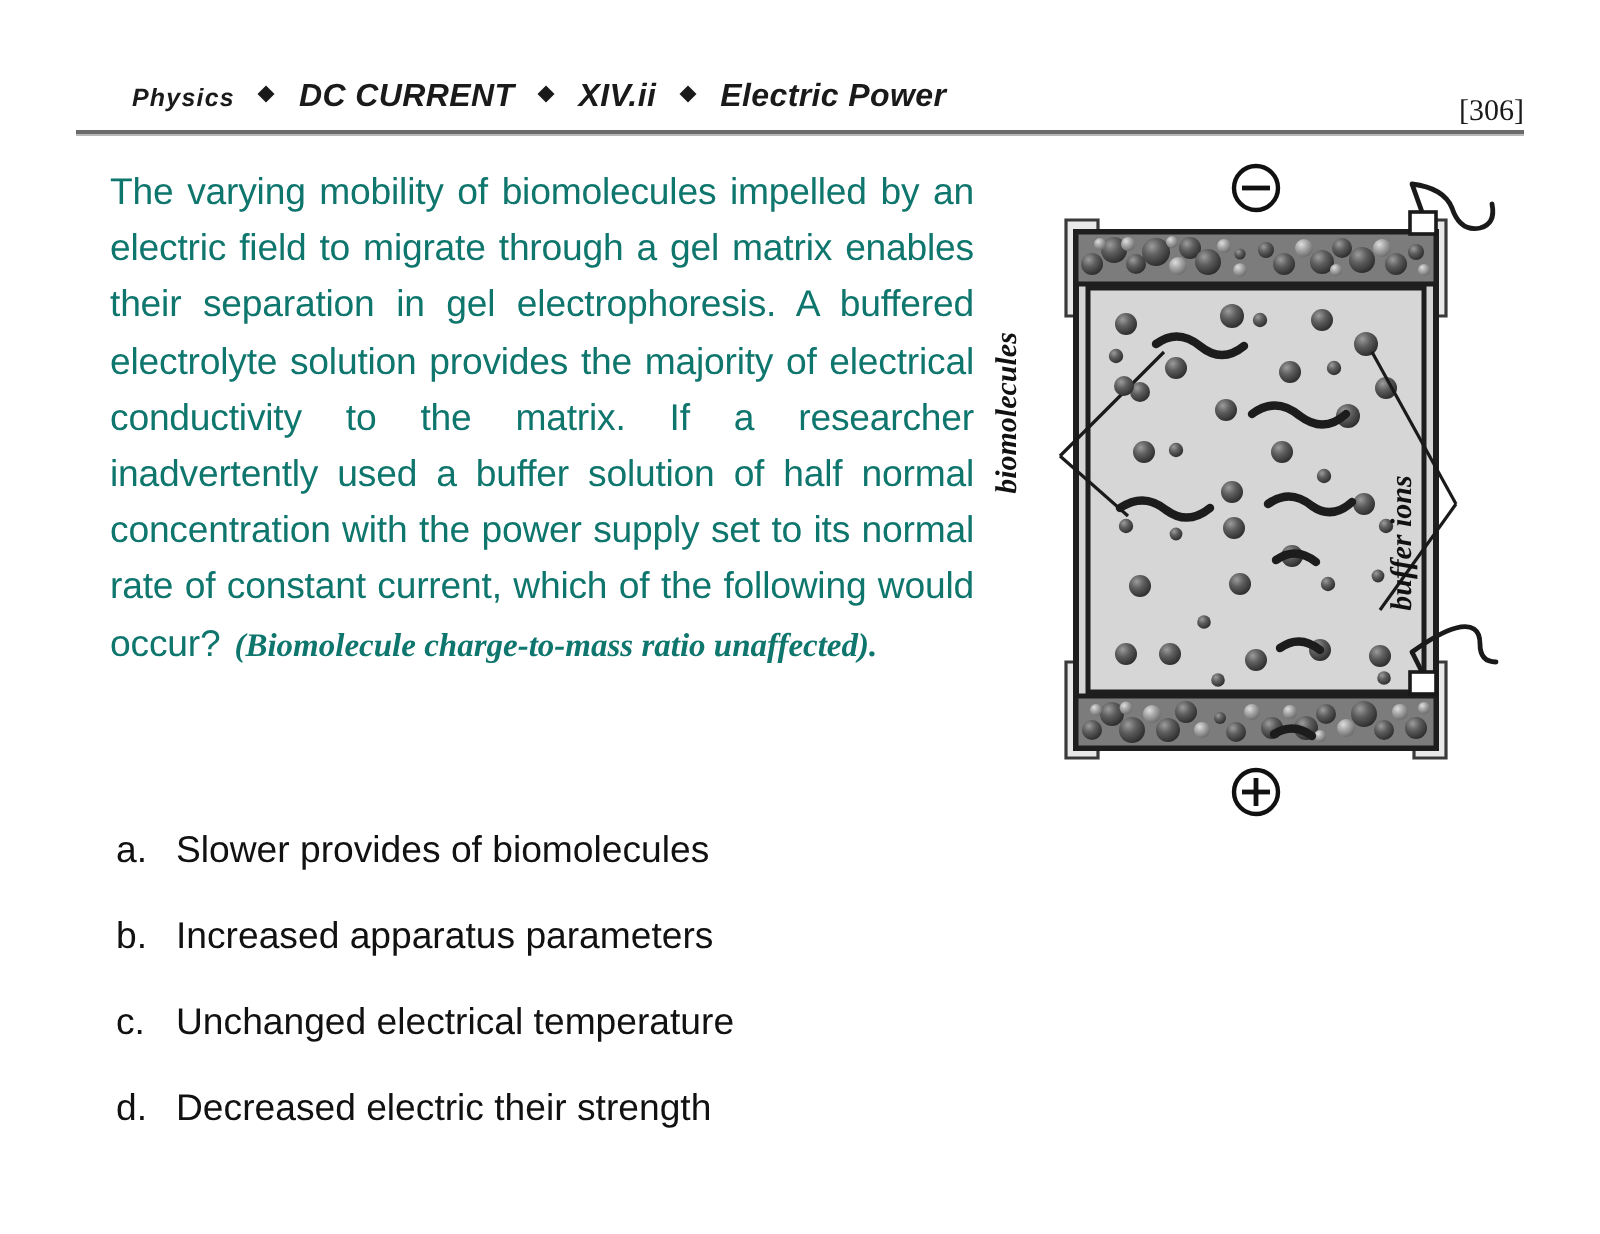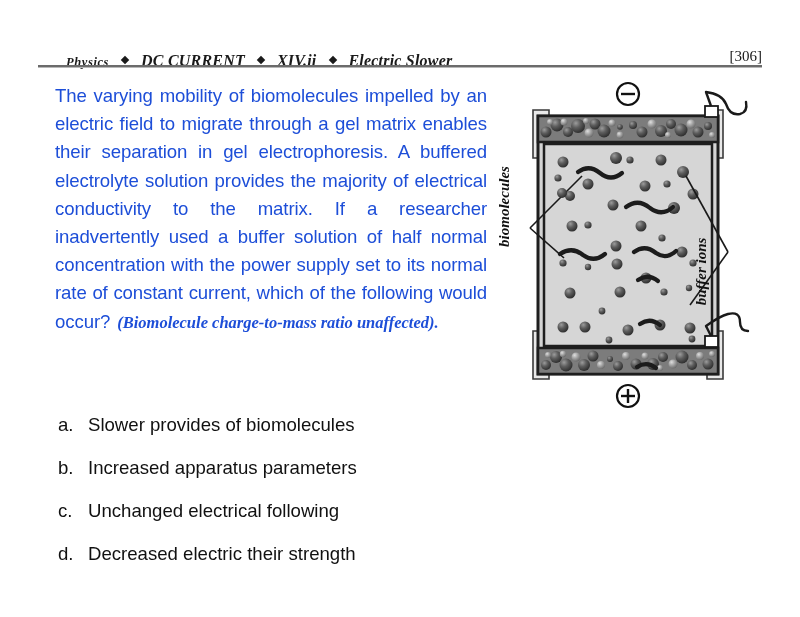--- a/index.html
+++ b/index.html
@@ -26,27 +26,26 @@
   }
   .hdr-crumbs {
     position: absolute;
     left: 28px;
     top: 0;
     display: flex;
     align-items: baseline;
     white-space: nowrap;
   }
   .hdr-item {
-    font-family: Liberation Serif, serif;
+    font-family: Liberation Sans, sans-serif;
     font-style: italic;
     font-weight: bold;
     font-size: 16px;
     color: #1a1a1a;
     letter-spacing: 0.2px;
-    margin-top: 12px;
   }
   .hdr-item.smallcaps {
     font-size: 12.5px;
     letter-spacing: 0.6px;
   }
   .hdr-sep {
     display: inline-block;
     margin: 0 13px;
     position: relative;
     top: -3px;
@@ -79,21 +78,21 @@
 
   
   #question-stem {
     position: absolute;
     left: 55px;
     top: 82px;
     width: 432px;
     font-size: 18.6px;
     line-height: 28.2px;
     text-align: justify;
-    color: #1d4ed8;
+    color: #0f766e;
     letter-spacing: -0.1px;
   }
   #question-stem .note {
     font-family: "Liberation Serif", serif;
     font-style: italic;
     font-weight: bold;
     font-size: 16.5px;
     letter-spacing: 0;
   }
   .stem-gap { display:inline-block; width:7px; }
@@ -154,42 +153,42 @@
 <body>
 
 <div id="running-header">
   <div class="hdr-crumbs">
     <span class="hdr-item smallcaps">Physics</span>
     <span class="hdr-sep"></span>
     <span class="hdr-item">DC CURRENT</span>
     <span class="hdr-sep"></span>
     <span class="hdr-item">XIV.ii</span>
     <span class="hdr-sep"></span>
-    <span class="hdr-item">Electric Slower</span>
+    <span class="hdr-item">Electric Power</span>
   </div>
   <div class="hdr-page">[306]</div>
   <div class="hdr-rule"></div>
 </div>
 
 <div id="question-stem">
   <span>The varying mobility of biomolecules impelled by an electric field to migrate through a gel matrix enables their separation in gel electrophoresis.  A buffered electrolyte solution provides the majority of electrical conductivity to the matrix.  If a researcher inadvertently used a buffer solution of half normal concentration with the power supply set to its normal rate of constant current, which of the following would occur?</span><span class="stem-gap"></span><span class="note">(Biomolecule charge-to-mass ratio unaffected).</span>
 </div>
 
 <div id="answer-list">
   <div class="choice">
     <span class="choice-letter">a.</span>
     <span class="choice-text">Slower provides of biomolecules</span>
   </div>
   <div class="choice">
     <span class="choice-letter">b.</span>
     <span class="choice-text">Increased apparatus parameters</span>
   </div>
   <div class="choice">
     <span class="choice-letter">c.</span>
-    <span class="choice-text">Unchanged electrical following</span>
+    <span class="choice-text">Unchanged electrical temperature</span>
   </div>
   <div class="choice">
     <span class="choice-letter">d.</span>
     <span class="choice-text">Decreased electric their strength</span>
   </div>
 </div>
 
 <div id="figure">
 
   <svg width="290" height="345" viewBox="0 0 290 345">

